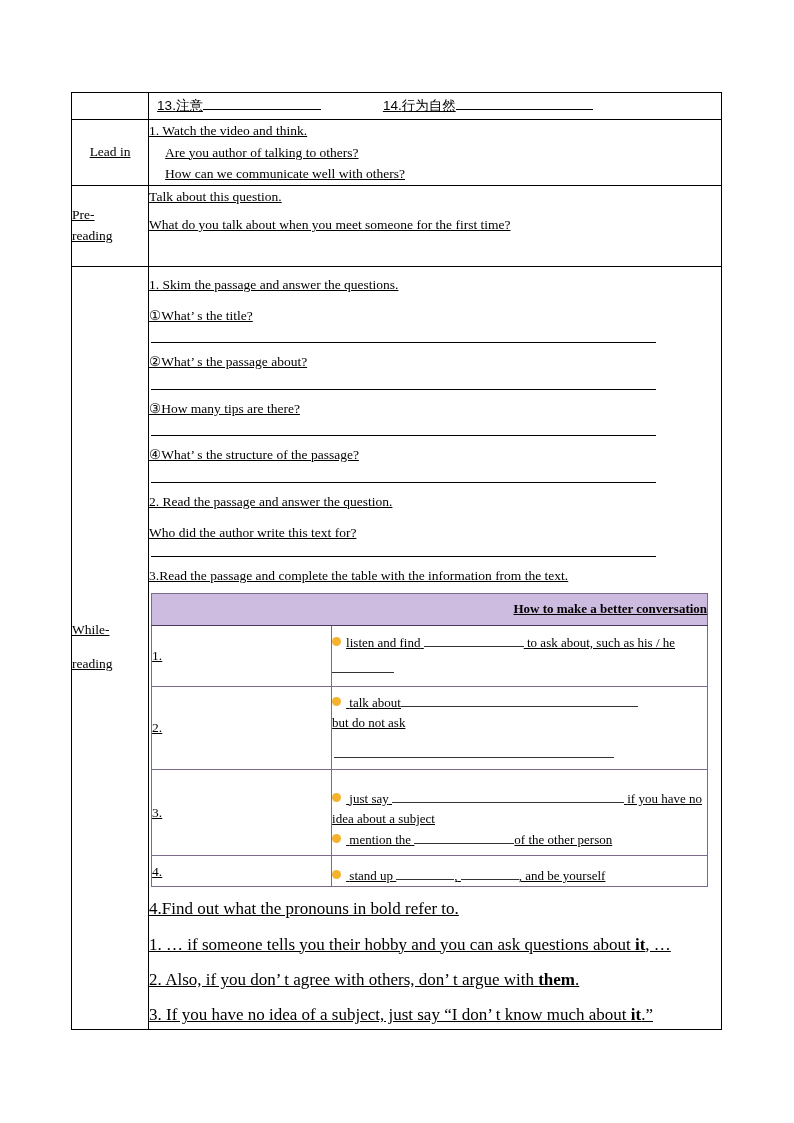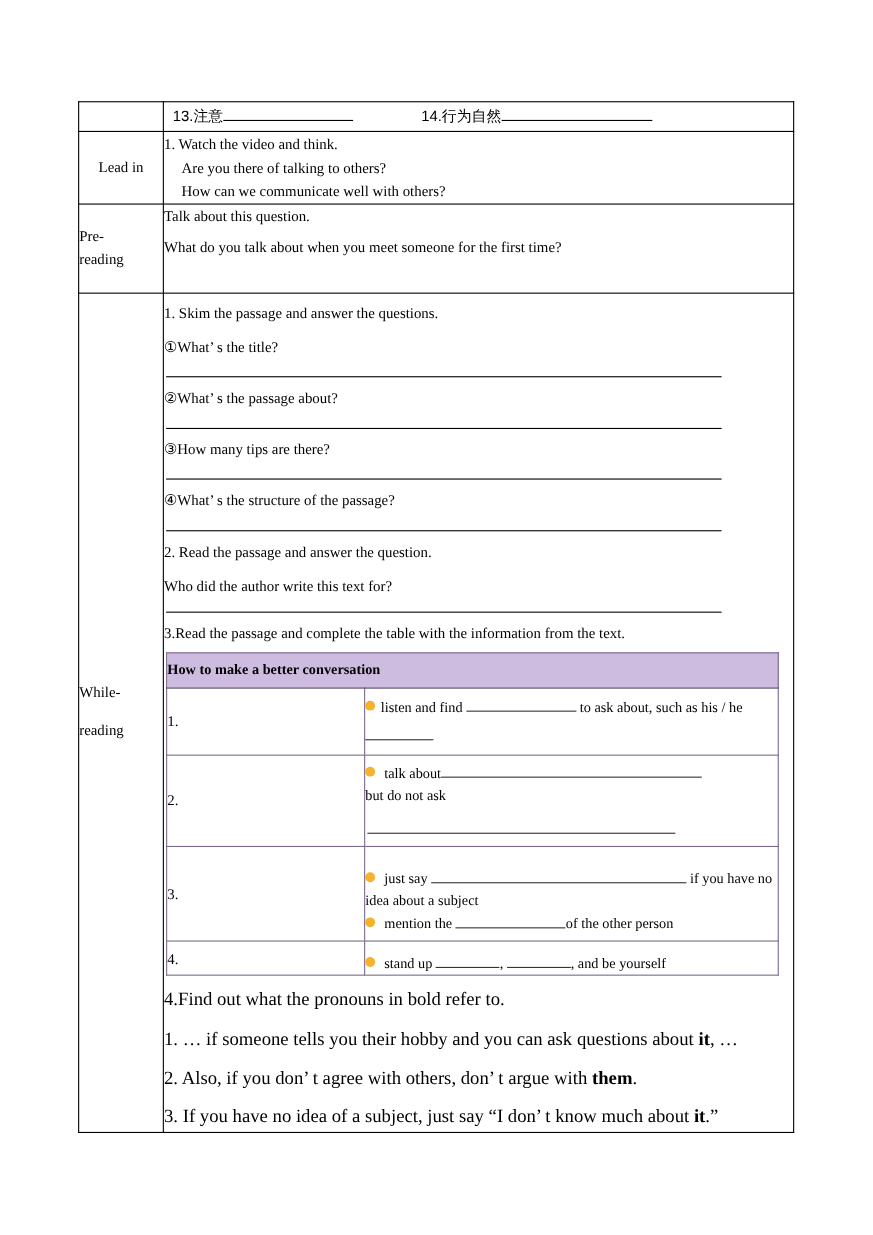--- a/index.html
+++ b/index.html
@@ -25,20 +25,21 @@
   }
 
   
   .sheet {
     position: absolute;
     left: 71px;
     top: 92px;
     width: 651px;
     border-collapse: collapse;
     table-layout: fixed;
+    text-decoration: underline;
   }
   .sheet > tbody > tr > td {
     border: 1px solid #000;
     vertical-align: top;
     padding: 0;
   }
   .col-label { width: 77px; }
   .col-body  { width: 572px; }
 
   .label-cell {
@@ -111,21 +112,21 @@
     width: 556px;
     margin: 6px 0 0 2px;
     border: 1px solid #5b4a6f;
   }
   .convo td, .convo th {
     border: 1px solid #7a6a8c;
     padding: 0;
   }
   .convo .hdr {
     background: #cebce0;
-    text-align: left;
+    text-align: right;
     font-weight: bold;
     font-size: 13px;
     padding: 5px 0 5px 0;
     border-bottom: 1px solid #4a3a5e;
   }
   .convo .sub {
     background: #ece6f5;
     text-align: center;
     font-weight: bold;
     font-size: 13px;
@@ -196,21 +197,21 @@
         <td>
           <div class="vocab"><span>13.</span><span>注意</span><span class="gap gap-a"></span><span class="spacer"></span><span>14.</span><span>行为自然</span><span class="gap gap-b"></span></div>
         </td>
       </tr>
 
 
       <tr>
         <td class="label-cell label-center">Lead in</td>
         <td class="body-cell">
           <span class="ln">1. Watch the video and think.</span>
-          <span class="ln ind1">Are you there of talking to others?</span>
+          <span class="ln ind1">Are you author of talking to others?</span>
           <span class="ln ind1">How can we communicate well with others?</span>
         </td>
       </tr>
 
       <tr>
         <td class="label-cell label-left label-mid">
           <span class="ln">Pre-</span>
           <span class="ln">reading</span>
         </td>
         <td class="body-cell" style="padding-bottom:30px">

